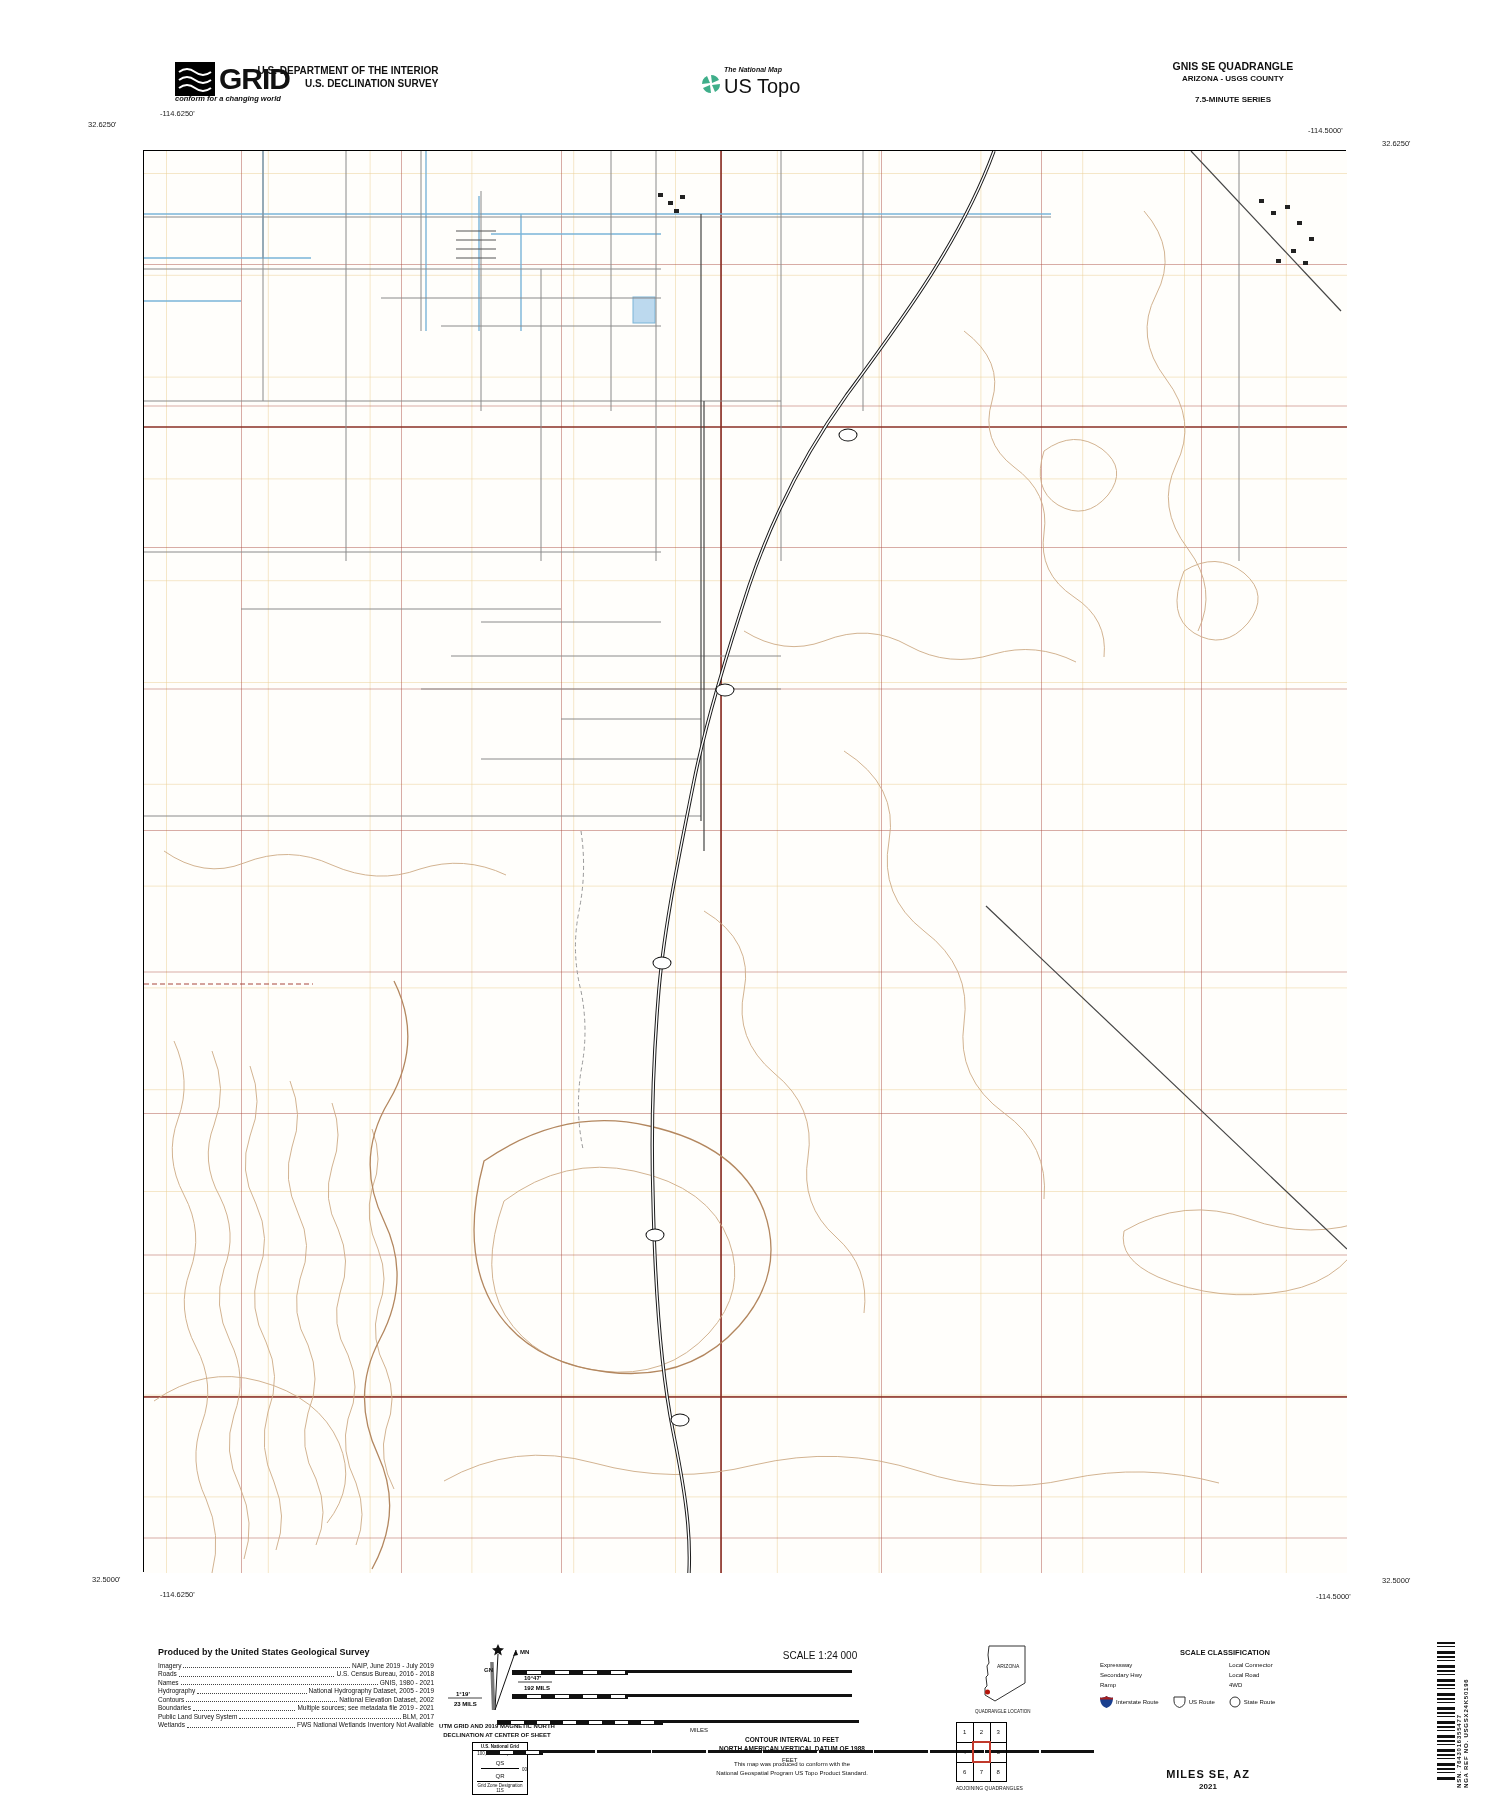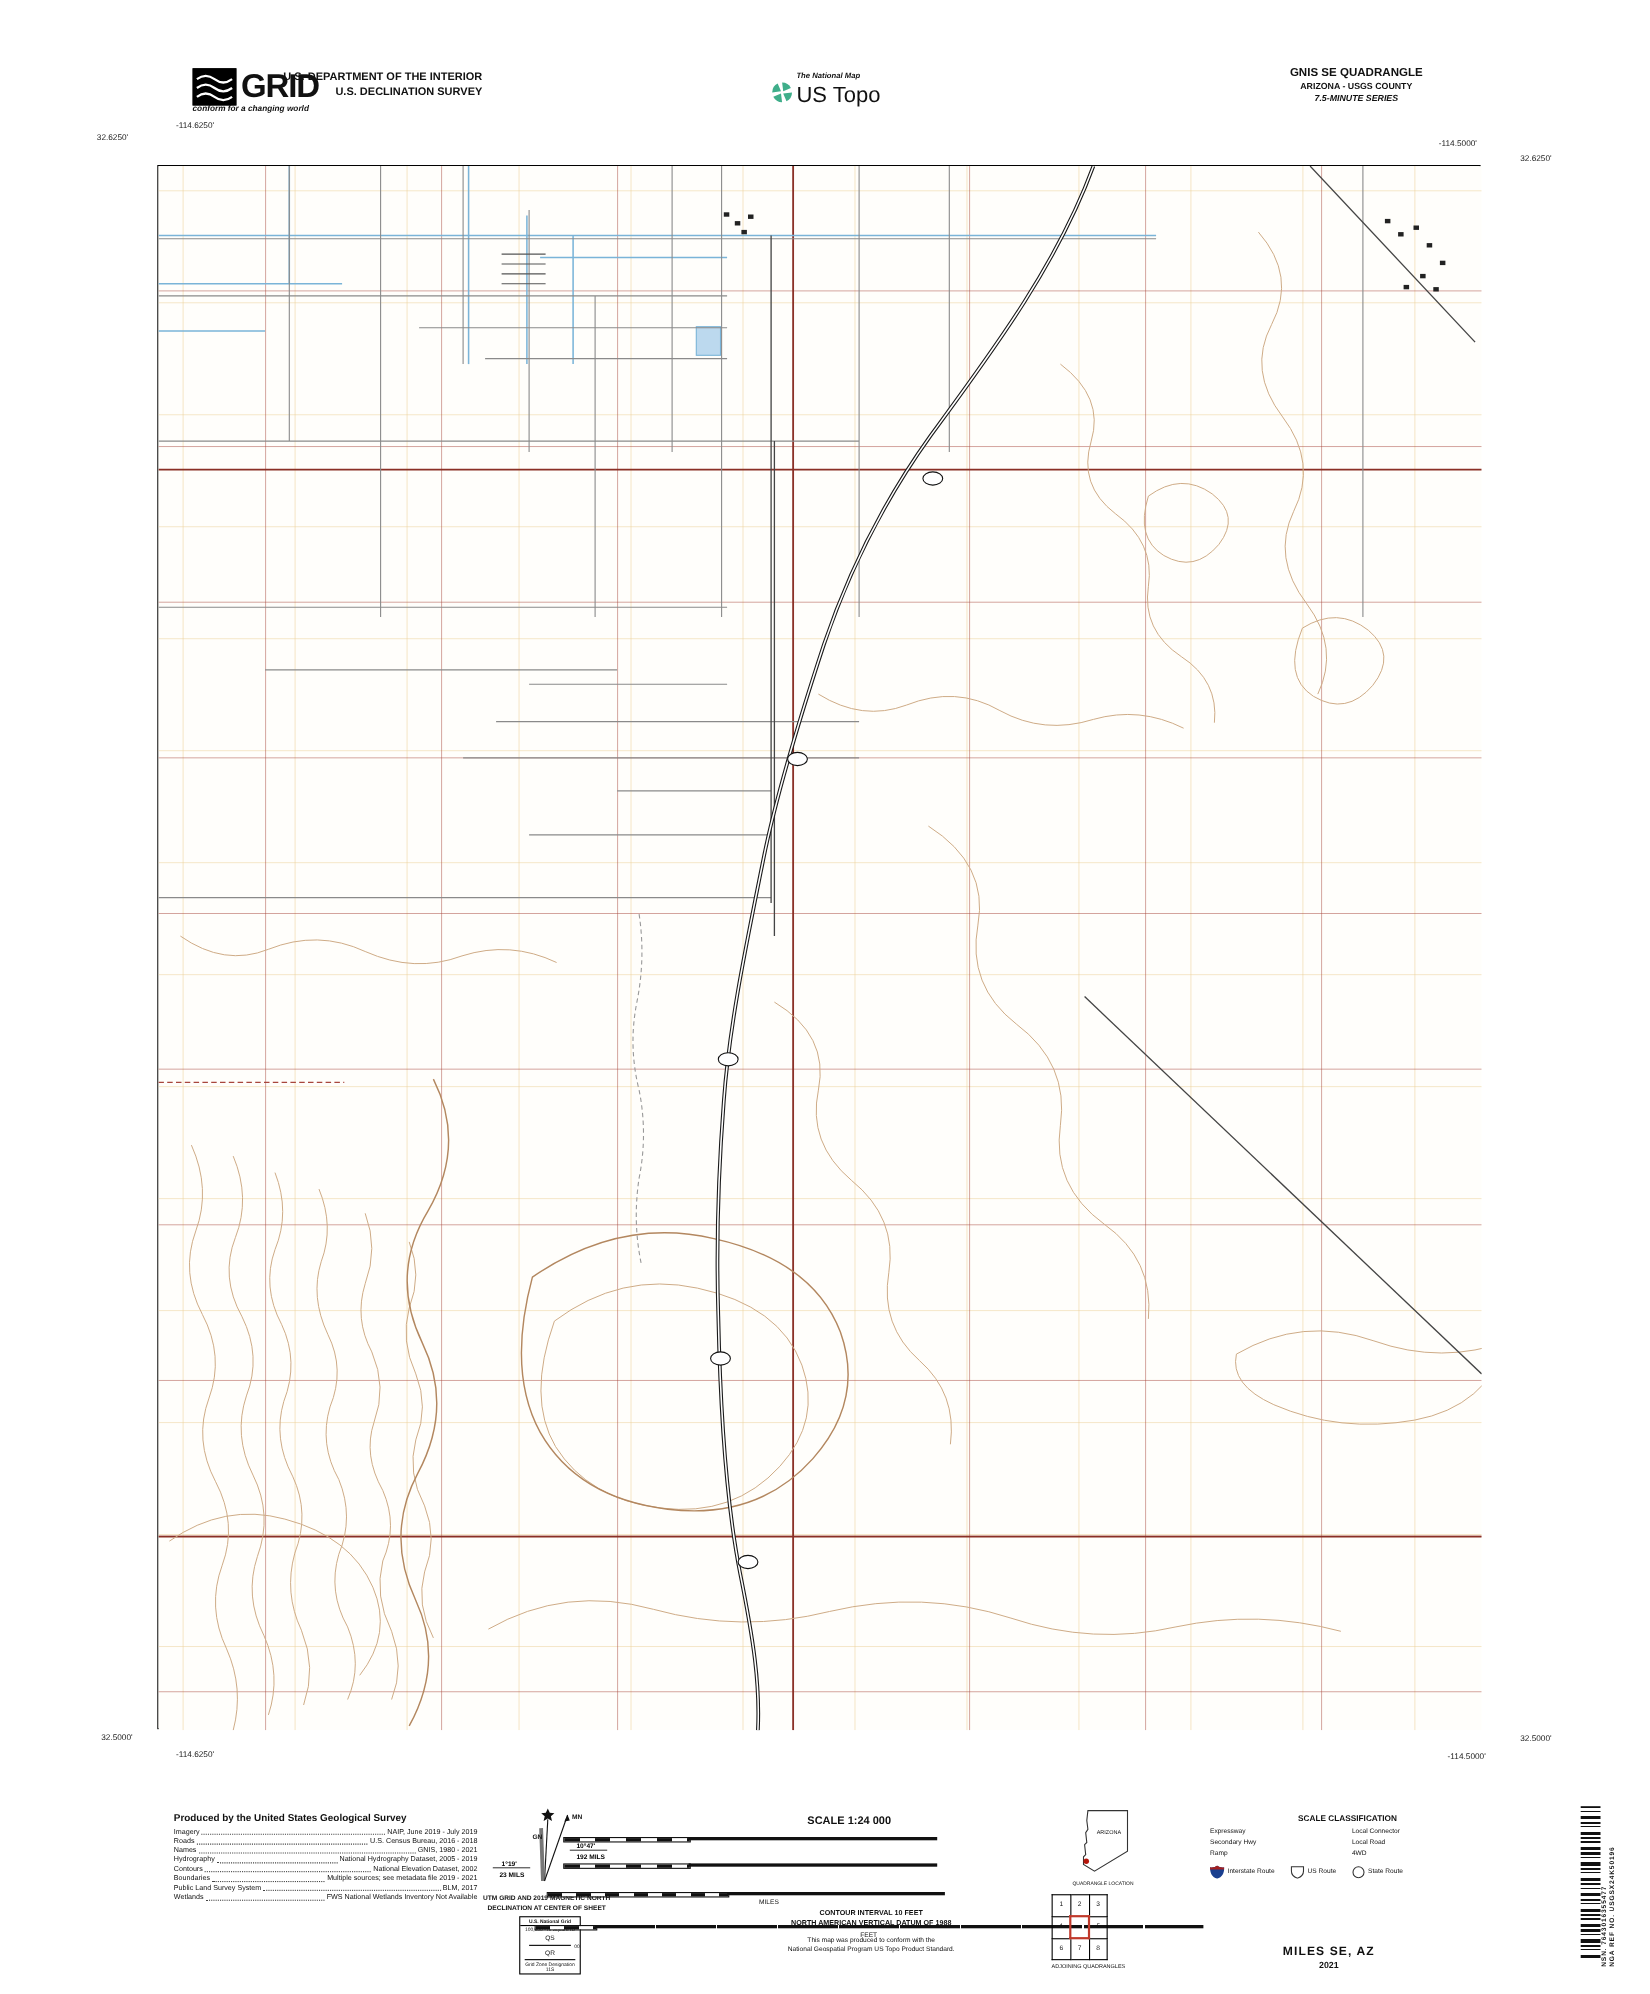--- a/index.html
+++ b/index.html
@@ -12,21 +12,21 @@
   .usgs-mark{width:40px;height:34px;background:#000;display:inline-block;vertical-align:middle;}
   .usgs-word{font-size:30px;font-weight:bold;letter-spacing:-1px;vertical-align:middle;}
   .usgs-tag{font-size:7.5px;font-style:italic;font-weight:bold;margin-top:-2px;}
   #dept{left:348px;top:64px;transform:translateX(-50%);text-align:right;font-weight:bold;font-size:10px;line-height:13px;}
   #ustopo{left:700px;top:66px;}
   .natmap{font-size:7px;font-weight:bold;font-style:italic;margin-left:24px;}
   .ustopo-word{font-size:20px;display:flex;align-items:center;gap:2px;}
   #quad-title{left:1233px;top:60px;transform:translateX(-50%);text-align:center;}
   #quad-title .l1{font-weight:bold;font-size:10.5px;}
   #quad-title .l2{font-weight:bold;font-size:8px;margin-top:2px;}
-  #quad-title .l3{font-weight:bold;font-size:8px;margin-top:2px;font-style:italic;}
+  #quad-title .l3{font-weight:bold;font-size:8px;margin-top:12px;}
   
   #map-canvas{left:143px;top:150px;width:1203px;height:1422px;border:1.2px solid #000;background:#fffdf9;box-sizing:border-box;}
   .corner{position:absolute;font-size:7.5px;color:#222;white-space:nowrap;}
   .t-num{top:139px;font-size:8px;font-weight:bold;}
   .b-num{top:1582px;font-size:8px;font-weight:bold;}
   .l-num{left:88px;width:48px;text-align:right;font-size:8px;font-weight:bold;position:absolute;transform:translateY(-50%);}
   .l-num.sm,.r-num.sm{font-size:6.5px;font-weight:normal;}
   .r-num{left:1352px;font-size:8px;font-weight:bold;position:absolute;transform:translateY(-50%);white-space:nowrap;}
   
   .sec-num{font-size:8px;color:#b5433a;}
@@ -50,21 +50,21 @@
   .src-row .k{white-space:nowrap;}
   .src-row .dots{flex:1;border-bottom:1px dotted #444;margin:0 2px 2px;}
   .src-row .v{white-space:nowrap;}
   #decl-cap{left:497px;top:1722px;transform:translateX(-50%);text-align:center;font-size:6px;font-weight:bold;line-height:9px;}
   #usng-box{left:472px;top:1742px;width:54px;border:1px solid #000;text-align:center;font-size:4.5px;padding:1px 0;}
   #usng-box .bt{font-weight:bold;border-bottom:1px solid #000;padding-bottom:1px;}
   #usng-box .sq{margin:2px 8px;border-bottom:1px solid #000;position:relative;padding:2px 0;font-size:6px;}
   #usng-box .sq .tick{position:absolute;right:-8px;bottom:-4px;font-size:4.5px;}
   #usng-box .sq2{font-size:6px;padding:2px 0;}
   #usng-box .gzd{border-top:1px solid #000;margin:0 4px;padding-top:1px;}
-  #scale-title{left:772px;top:1650px;transform:translateX(-50%);font-size:10px;font-weight:bold;}
+  #scale-title{left:820px;top:1650px;transform:translateX(-50%);font-size:10px;font-weight:normal;}
   .sc-lab{font-size:6px;}
   .bar{position:absolute;height:3px;background:#111;}
   .bar.chk{background:repeating-linear-gradient(90deg,#111 0 14px,#fff 14px 28px);border:0.5px solid #111;}
   .bar.chk2{background:repeating-linear-gradient(90deg,#111 0 13px,#fff 13px 26px);border:0.5px solid #111;}
   .bar.tick{background:repeating-linear-gradient(90deg,#111 0 54px,#fff 54px 55.5px);}
   #notes{left:792px;top:1735px;transform:translateX(-50%);text-align:center;font-size:6.5px;line-height:9px;font-weight:bold;}
   #conform{left:792px;top:1760px;transform:translateX(-50%);text-align:center;font-size:6px;line-height:8.5px;}
   #az-loc{left:975px;top:1645px;}
   #az-loc .cap{font-size:4.5px;text-align:center;margin-top:2px;}
   #az-name{position:absolute;left:22px;top:18px;font-size:5px;}

